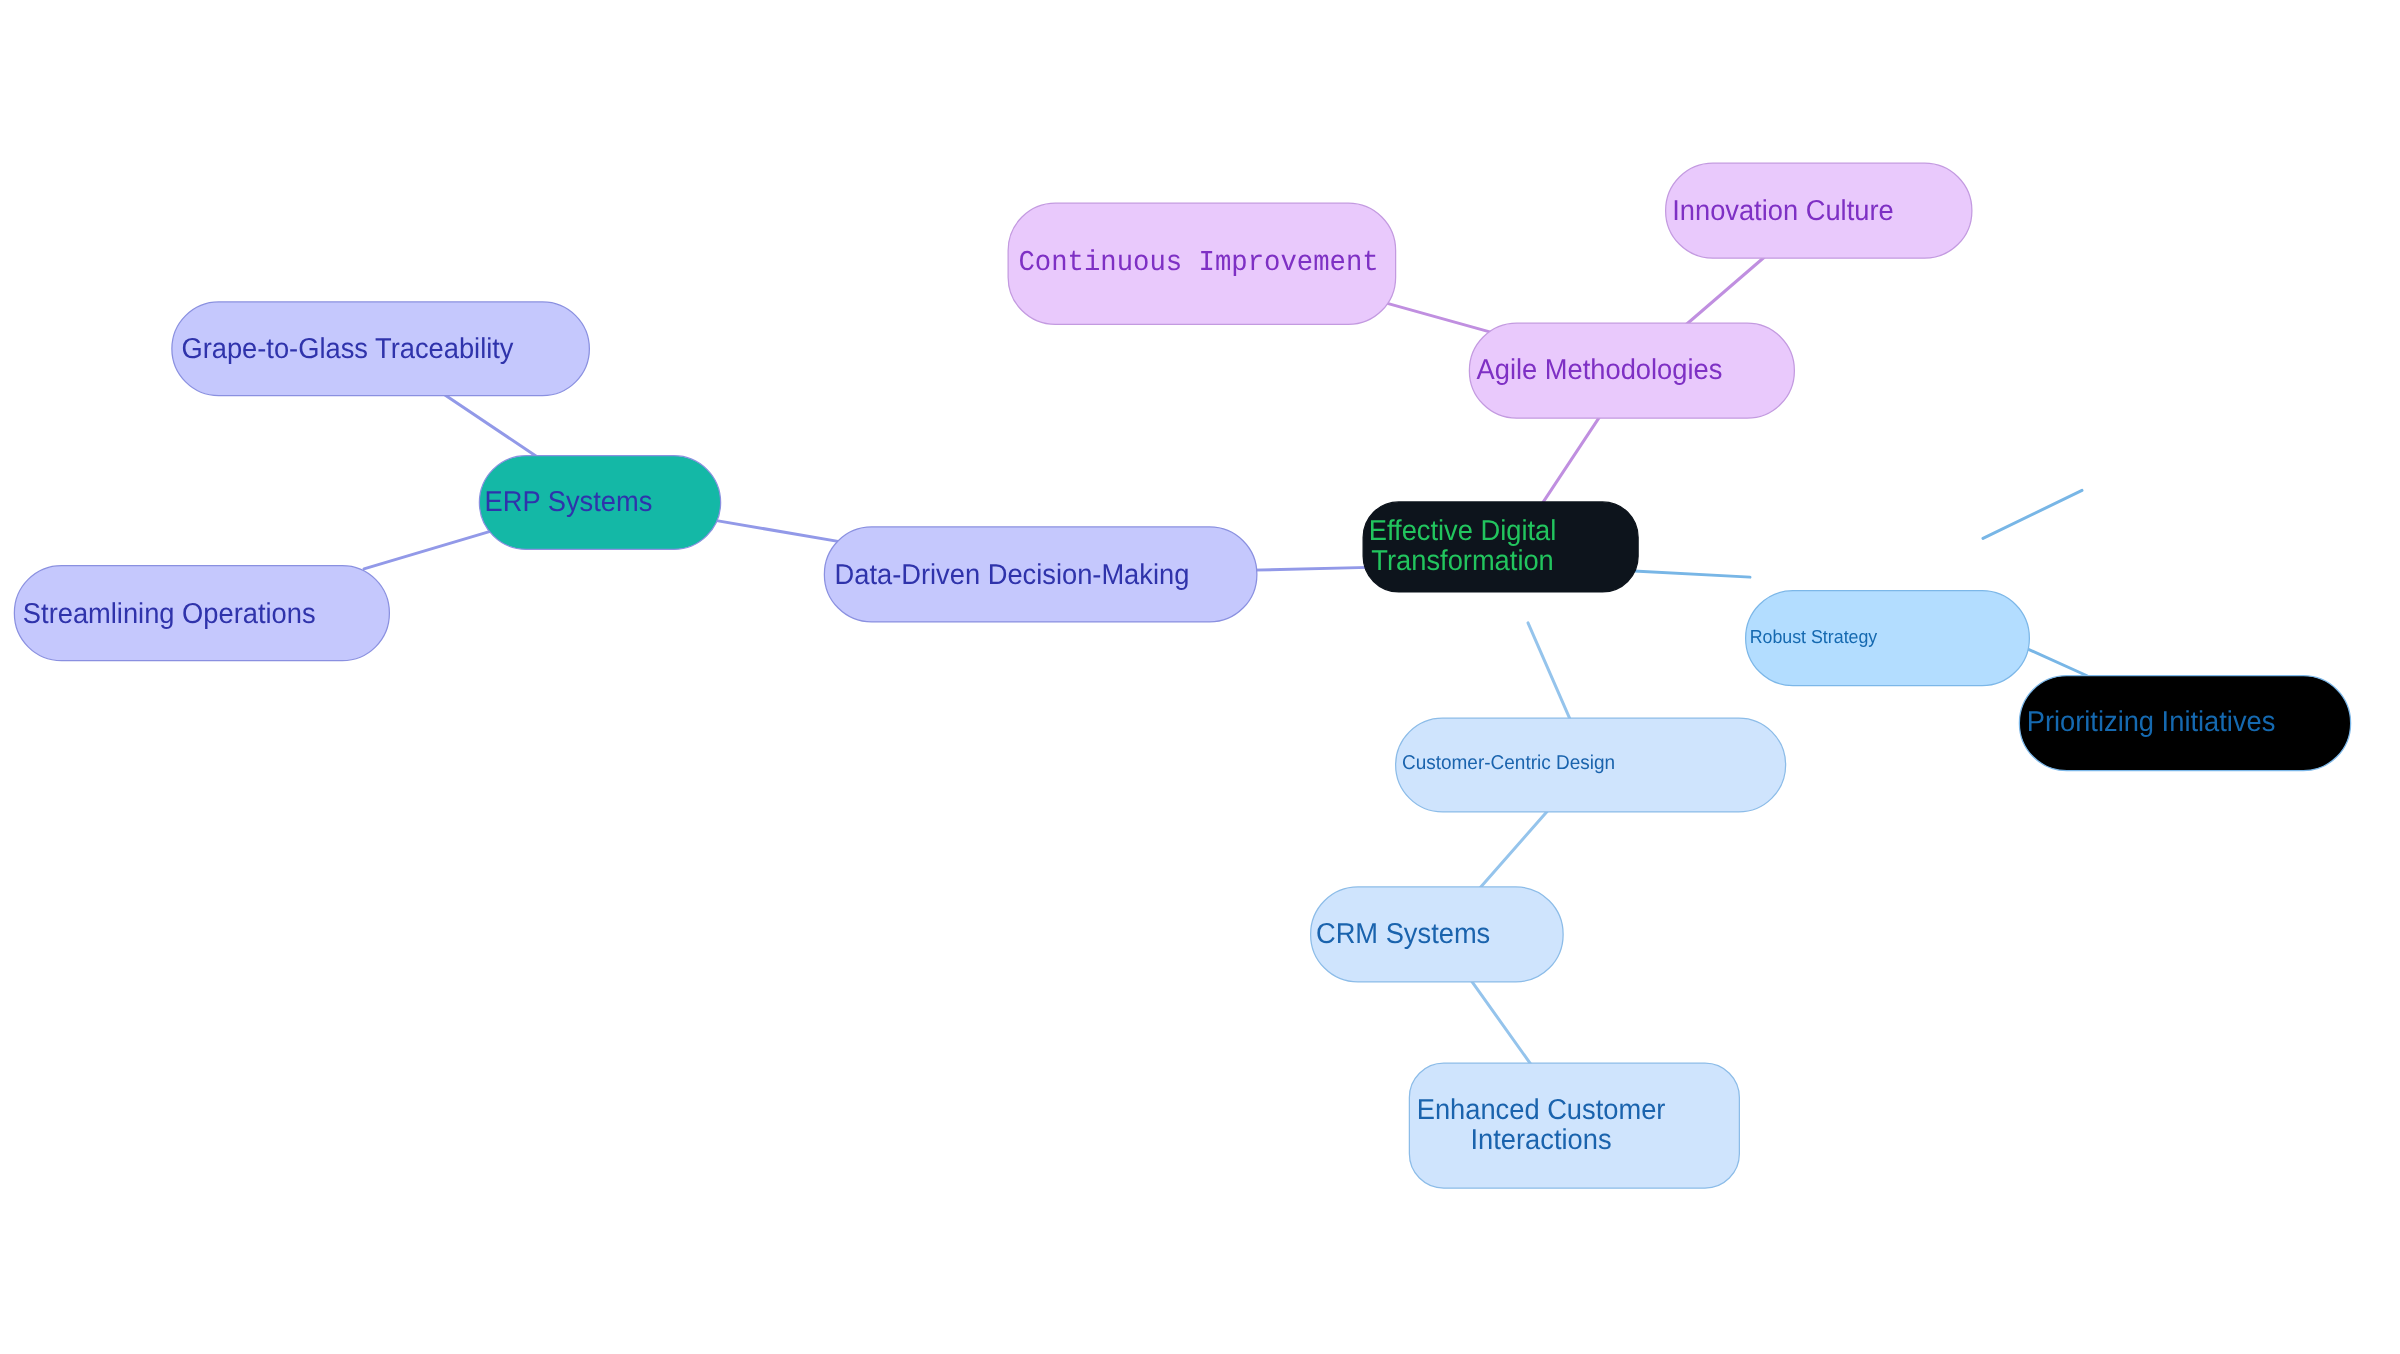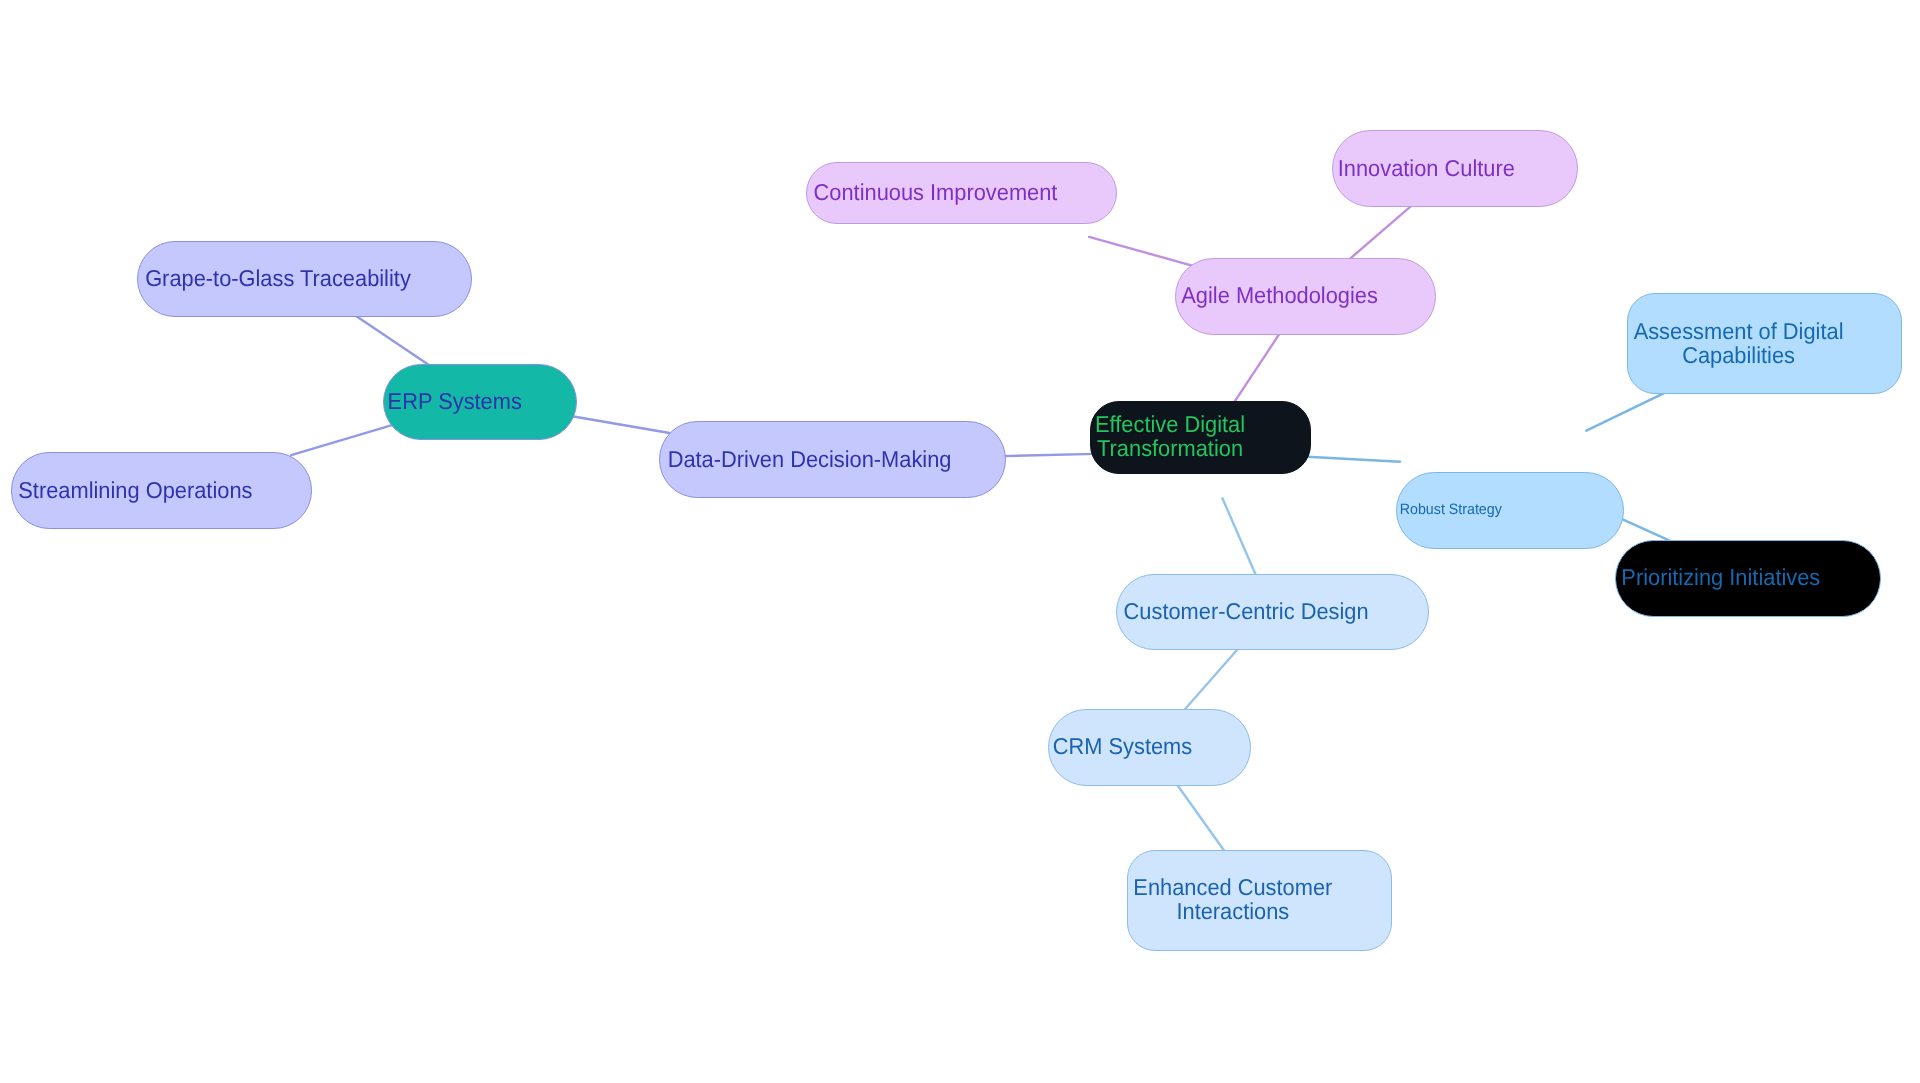--- a/index.html
+++ b/index.html
@@ -29,27 +29,25 @@
       <path d="M1193.9,266.1 L1089.1,236.9" fill="none" stroke="#c08fe0" stroke-width="2.4" stroke-linecap="round"></path>
       <path d="M1349.0,259.6 L1413.0,204.4" fill="none" stroke="#c08fe0" stroke-width="2.4" stroke-linecap="round"></path>
       <path d="M1095.0,453.9 L1002.0,456.1" fill="none" stroke="#9299e8" stroke-width="2.4" stroke-linecap="round"></path>
       <path d="M673.9,433.7 L572.1,416.3" fill="none" stroke="#9299e8" stroke-width="2.4" stroke-linecap="round"></path>
       <path d="M429.3,365.2 L355.7,315.8" fill="none" stroke="#9299e8" stroke-width="2.4" stroke-linecap="round"></path>
       <path d="M392.8,424.9 L291.2,455.1" fill="none" stroke="#9299e8" stroke-width="2.4" stroke-linecap="round"></path>
     </svg>
 <div class="node" style="left: 1090px; top: 400.8px; width: 221px; height: 73px; border-radius: 29px; background: rgb(13, 20, 28); border-color: rgb(13, 20, 28); color: #22c55e; font-size: 23px; line-height: 24px;"><span class="lbl">Effective Digital
 Transformation</span></div>
     <div class="node" style="left: 1396px; top: 428.4px; width: 228px; height: 76.6px; border-radius: 38.3px; background: rgb(179, 221, 255); border-color: rgb(124, 183, 232); color: rgb(21, 105, 176); font-size: 15px; line-height: 24px; margin-top: 44px;"><span class="lbl">Robust Strategy</span></div>
-    <div class="node" style="left: 1626.5px; top: 293px; width: 275.8px; height: 101px; border-radius: 28px; background: rgb(179, 221, 255); border-color: rgb(124, 183, 232); color: rgb(21, 105, 176); font-size: 23px; line-height: 24px;"><span class="lbl">Assessment of Digital
-Capabilities</span></div>
     <div class="node" style="left: 1614.5px; top: 540.2px; width: 266.5px; height: 76.6px; border-radius: 38.3px; background: #000000; border-color: rgb(124, 183, 232); color: rgb(21, 105, 176); font-size: 23px; line-height: 24px;"><span class="lbl">Prioritizing Initiatives</span></div>
-    <div class="node" style="left: 1115.6px; top: 573.6px; width: 313.9px; height: 76.6px; border-radius: 38.3px; background: rgb(207, 228, 253); border-color: rgb(140, 188, 232); color: rgb(26, 99, 173); font-size: 23px; line-height: 24px;"><span class="lbl">Customer-Centric Design</span></div>
+    <div class="node" style="left: 1115.6px; top: 573.6px; width: 313.9px; height: 76.6px; border-radius: 38.3px; background: rgb(207, 228, 253); border-color: rgb(140, 188, 232); color: rgb(26, 99, 173); font-size: 16px; line-height: 24px;"><span class="lbl">Customer-Centric Design</span></div>
     <div class="node" style="left: 1048.2px; top: 709px; width: 203.1px; height: 76.6px; border-radius: 38.3px; background: rgb(207, 228, 253); border-color: rgb(140, 188, 232); color: rgb(26, 99, 173); font-size: 23px; line-height: 24px;"><span class="lbl">CRM Systems</span></div>
     <div class="node" style="left: 1126.7px; top: 849.8px; width: 265.8px; height: 101.3px; border-radius: 28px; background: rgb(207, 228, 253); border-color: rgb(140, 188, 232); color: rgb(26, 99, 173); font-size: 23px; line-height: 24px;"><span class="lbl">Enhanced Customer
 Interactions</span></div>
     <div class="node" style="left: 1174.5px; top: 258px; width: 261.9px; height: 76.6px; border-radius: 38.3px; background: rgb(233, 201, 252); border-color: rgb(195, 154, 224); color: rgb(126, 48, 196); font-size: 23px; line-height: 24px;"><span class="lbl">Agile Methodologies</span></div>
-    <div class="node" style="left: 805.7px; top: 161.6px; width: 311.1px; height: 62px; border-radius: 38.3px; background: rgb(233, 201, 252); border-color: rgb(195, 154, 224); color: rgb(126, 48, 196); font-size: 23px; line-height: 24px;"><span class="lbl">Continuous Improvement</span></div>
+    <div class="node" style="left: 805.7px; top: 161.6px; width: 311.1px; height: 98px; border-radius: 38.3px; background: rgb(233, 201, 252); border-color: rgb(195, 154, 224); color: rgb(126, 48, 196); font-size: 23px; line-height: 24px; font-family: Liberation Mono, monospace;"><span class="lbl">Continuous Improvement</span></div>
     <div class="node" style="left: 1332.4px; top: 130.4px; width: 245.7px; height: 76.6px; border-radius: 38.3px; background: rgb(233, 201, 252); border-color: rgb(195, 154, 224); color: rgb(126, 48, 196); font-size: 23px; line-height: 24px;"><span class="lbl">Innovation Culture</span></div>
     <div class="node" style="left: 659.3px; top: 421.4px; width: 346.3px; height: 76.6px; border-radius: 38.3px; background: rgb(197, 200, 253); border-color: rgb(138, 144, 224); color: rgb(47, 51, 171); font-size: 23px; line-height: 24px;"><span class="lbl">Data-Driven Decision-Making</span></div>
     <div class="node" style="left: 382.6px; top: 363.5px; width: 194.6px; height: 76.6px; border-radius: 38.3px; background: #14b8a6; border-color: rgb(138, 144, 224); color: rgb(47, 51, 171); font-size: 23px; line-height: 24px;"><span class="lbl">ERP Systems</span></div>
     <div class="node" style="left: 136.8px; top: 240.6px; width: 335.4px; height: 76.9px; border-radius: 38.45px; background: rgb(197, 200, 253); border-color: rgb(138, 144, 224); color: rgb(47, 51, 171); font-size: 23px; line-height: 24px;"><span class="lbl">Grape-to-Glass Traceability</span></div>
     <div class="node" style="left: 11px; top: 452.4px; width: 300.6px; height: 76.4px; border-radius: 38.2px; background: rgb(197, 200, 253); border-color: rgb(138, 144, 224); color: rgb(47, 51, 171); font-size: 23px; line-height: 24px;"><span class="lbl">Streamlining Operations</span></div>
   </div>
 
 </body></html>

